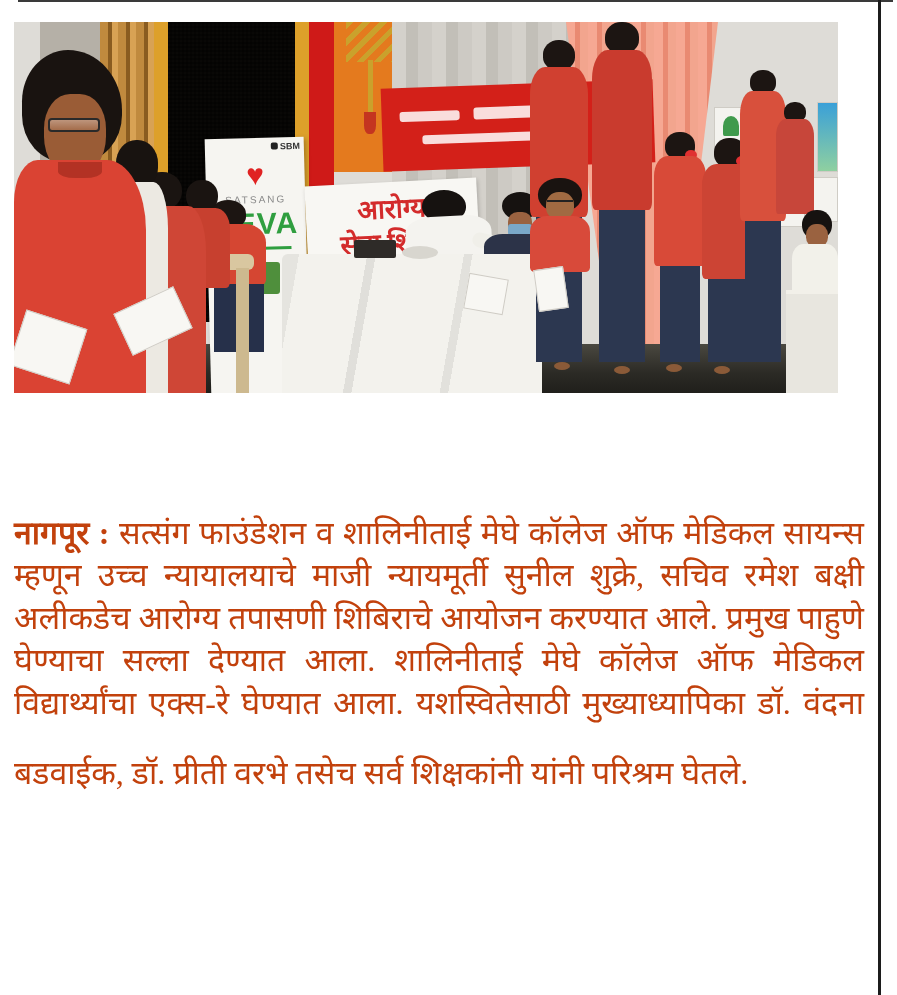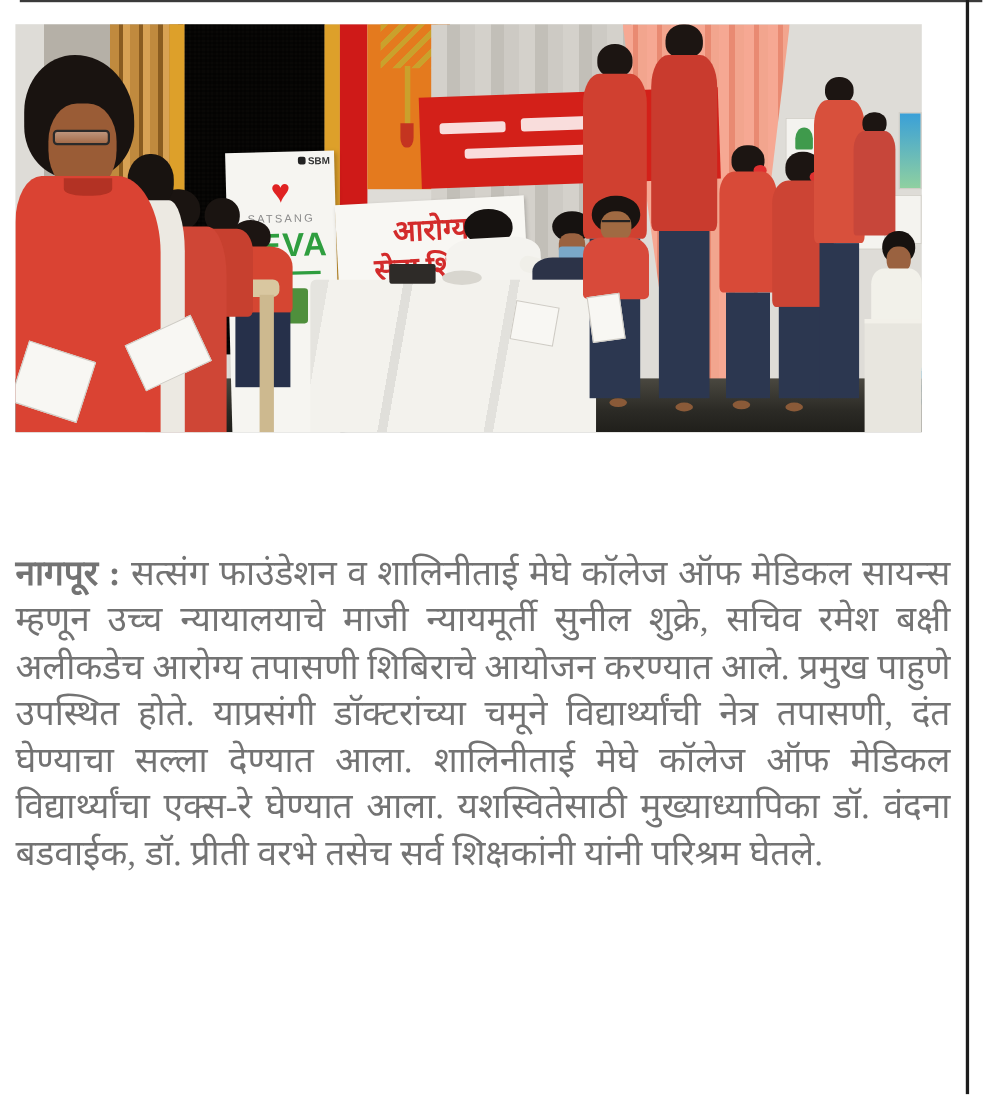--- a/index.html
+++ b/index.html
@@ -118,24 +118,24 @@
   .fg-boy-hair { left:8px; top:28px; width:100px; height:112px; background:#191310; border-radius:46% 54% 42% 42%; }
   .fg-boy-face { left:30px; top:72px; width:62px; height:82px; background:#9a5c36; border-radius:42% 42% 48% 48%; }
   .fg-boy-glasses { left:34px; top:96px; width:52px; height:14px; border:2px solid #2a2a2a; border-radius:4px;
     background:linear-gradient(rgba(255,255,255,.35),rgba(255,255,255,.1)); }
   .fg-boy-shirt { left:0; top:138px; width:132px; height:233px; background:#da4333; border-radius:18% 30% 0 0; }
   .fg-boy-collar { left:44px; top:140px; width:44px; height:16px; background:#b33224; border-radius:0 0 40% 40%; }
 
   
   #headline { position:absolute; left:14px; top:402px; width:856px; height:92px;
     font-size:50px; font-weight:700; color:#0b0b0b; letter-spacing:-1px; line-height:92px; white-space:nowrap; }
-  #body-text { position:absolute; left:14px; top:500px; width:850px; color:#737373;
+  #body-text { position:absolute; left:14px; top:512px; width:850px; color:#c2410c;
     font-size:32px; line-height:42.4px; }
   .body-line { text-align:justify; text-align-last:justify; white-space:nowrap; }
-  .body-line.last { text-align-last:left; }
+  .body-line.last { text-align-last:left;margin-top:28px; }
   .dateline { font-weight:700; }
 </style>
 </head>
 <body>
 
 <div id="page">
   <div class="top-rule"></div>
   <div class="column-rule"></div>
 
   <div id="photo">
@@ -266,18 +266,17 @@
     <div class="foot" style="left:700px;top:344px;"></div>
   </div>
 
 
   <div id="body-text">
     <div class="body-line">
       <span class="dateline">नागपूर :</span><span> सत्संग फाउंडेशन व शालिनीताई मेघे कॉलेज ऑफ मेडिकल सायन्स</span>
     </div>
       <div class="body-line">म्हणून उच्च न्यायालयाचे माजी न्यायमूर्ती सुनील शुक्रे, सचिव रमेश बक्षी</div>
       <div class="body-line">अलीकडेच आरोग्य तपासणी शिबिराचे आयोजन करण्यात आले. प्रमुख पाहुणे</div>
-      <div class="body-line">उपस्थित होते. याप्रसंगी डॉक्टरांच्या चमूने विद्यार्थ्यांची नेत्र तपासणी, दंत</div>
       <div class="body-line">घेण्याचा सल्ला देण्यात आला. शालिनीताई मेघे कॉलेज ऑफ मेडिकल</div>
       <div class="body-line">विद्यार्थ्यांचा एक्स-रे घेण्यात आला. यशस्वितेसाठी मुख्याध्यापिका डॉ. वंदना</div>
       <div class="body-line last">बडवाईक, डॉ. प्रीती वरभे तसेच सर्व शिक्षकांनी यांनी परिश्रम घेतले.</div>
     </div>
 </div>
 
 </body></html>

